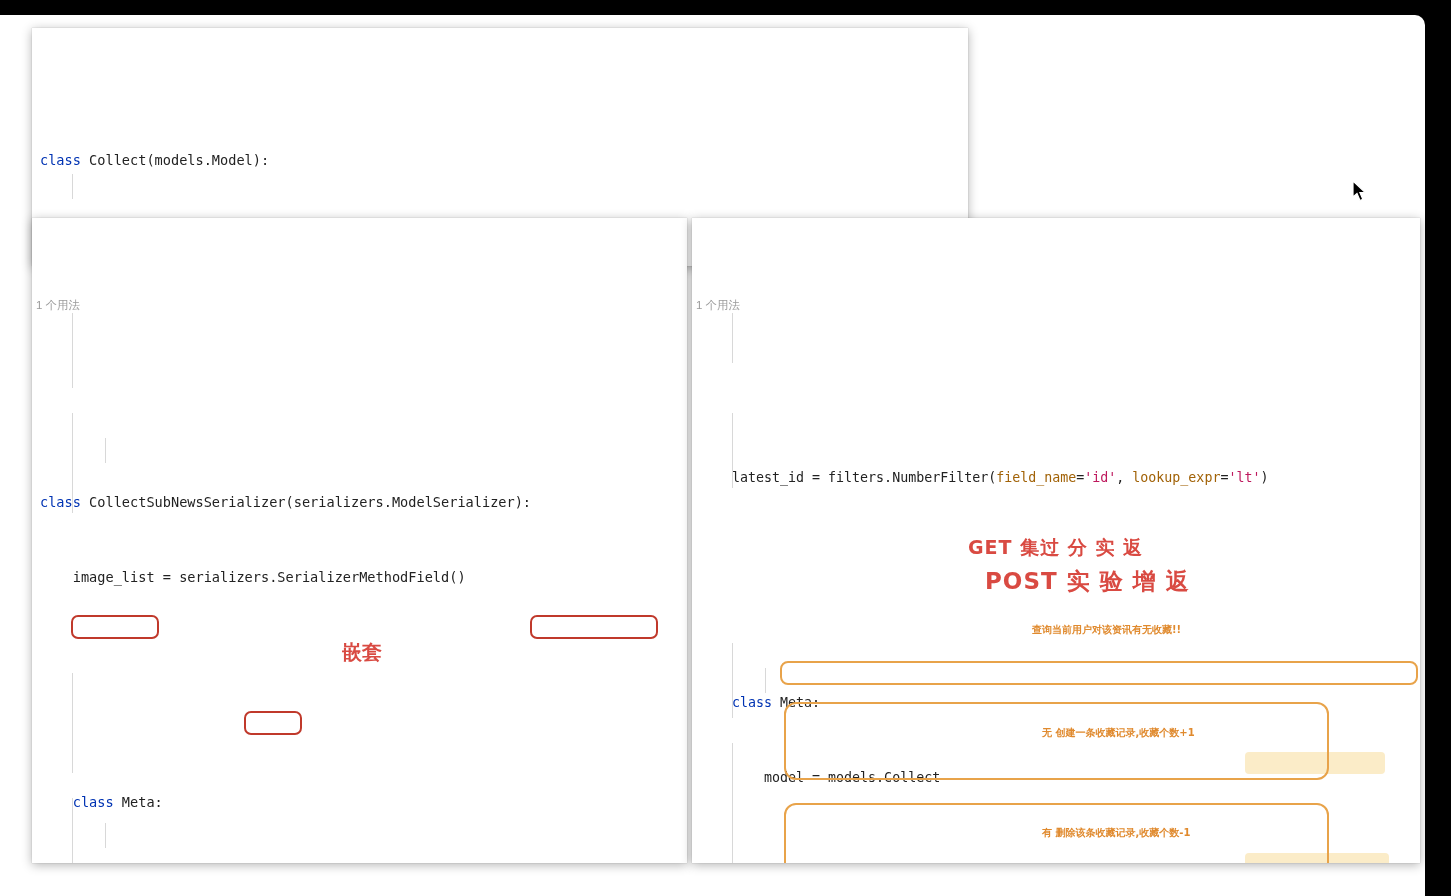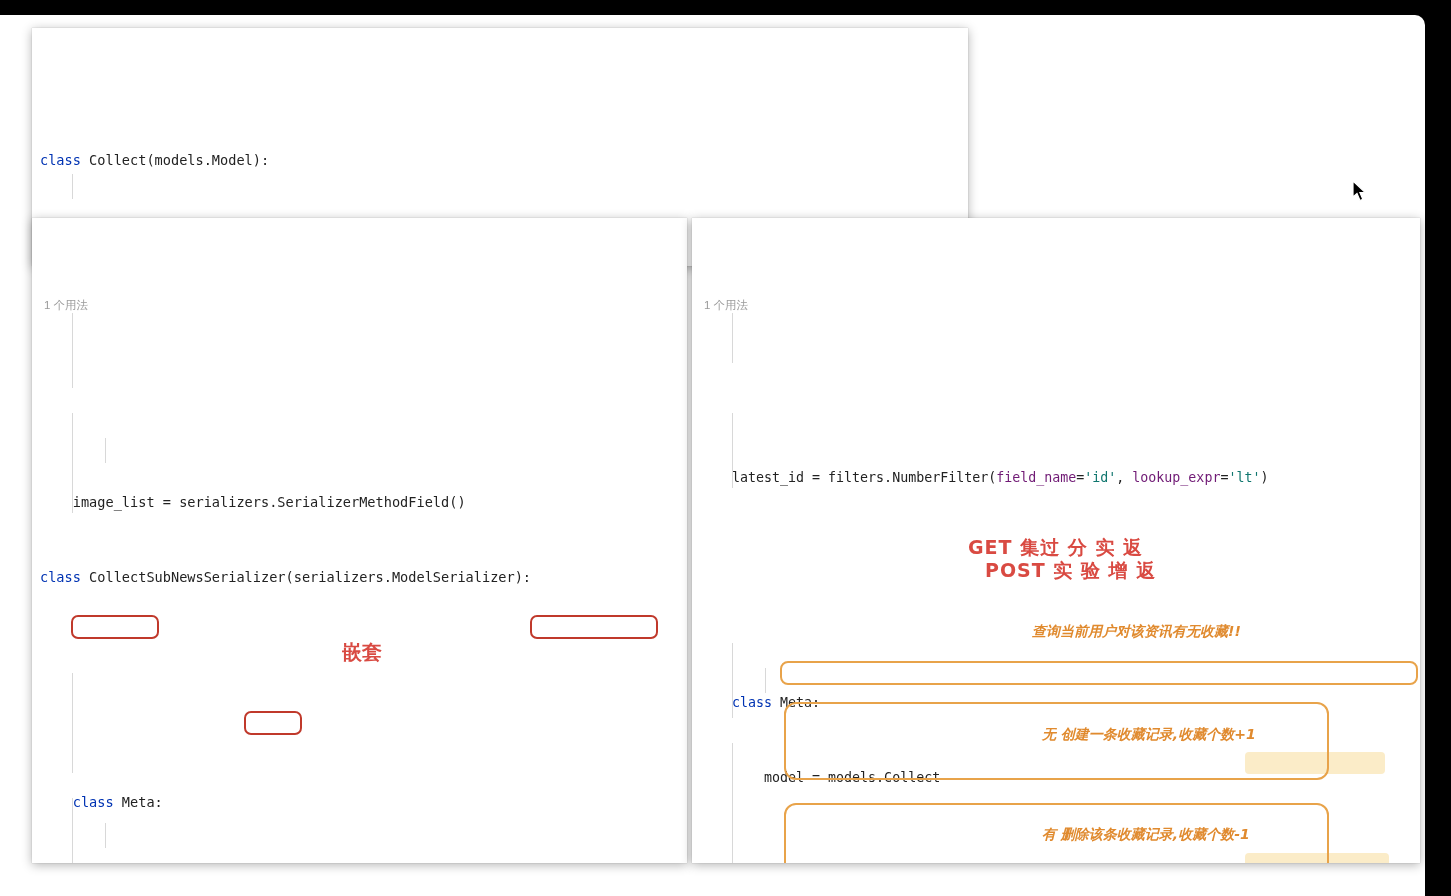--- a/index.html
+++ b/index.html
@@ -40,52 +40,52 @@
     white-space: pre;
     color: #222222;
     padding: 6px 0 0 0;
   }
   #panel-model .code { padding-top: 20px; }
 
   .ln { position: relative; height: 25px; padding-left: 8px; }
 
   
   .kw   { color: #0033b3; }
-  .str  { color: #0f766e; }
-  .kwarg{ color: #701a75; }          
+  .str  { color: #be185d; }
+  .kwarg{ color: #a16207; }          
   .pln  { color: #222222; }
 
   
   .usages {
     font-family: "Liberation Sans", sans-serif;
     font-size: 11.5px;
     color: #9b9b9b;
     height: 20px;
     line-height: 20px;
-    padding-left: 12px;
+    padding-left: 4px;
   }
 
   
   .iguide {
     position: absolute;
     width: 1px;
     background: #d8d8d8;
   }
 
   
   .ann {
     position: absolute;
     font-family: "DejaVu Sans", "Liberation Sans", sans-serif;
     font-weight: bold;
     white-space: pre;
     pointer-events: none;
   }
   .ann-blue { color: #3b7fc4; font-size: 17px; font-style: italic; }
   .ann-red  { color: #d94a42; font-size: 20px; }
-  .ann-orange { color: #e08a2e; font-size: 14px; font-style: italic; }
+  .ann-orange { color: #e08a2e; font-size: 10px; }
 
   
   .box-red {
     position: absolute;
     border: 2px solid #c0392b;
     border-radius: 7px;
     pointer-events: none;
   }
   .box-orange {
     position: absolute;
@@ -125,22 +125,22 @@
 
   <div class="panel" id="panel-left">
     <div class="code" style="padding-top:2px;">
 
       <div class="usages">1 个用法</div>
 
       <div class="iguide" style="left:40px; top:95px;  height:75px;"></div>
       <div class="iguide" style="left:40px; top:195px; height:100px;"></div>
       <div class="iguide" style="left:73px; top:220px; height:25px;"></div>
 
+      <div class="ln"><span class="kw">class</span> <span class="pln">CollectSubNewsSerializer(serializers.ModelSerializer):</span></div>
       <div class="ln"><span class="pln">    image_list = serializers.SerializerMethodField()</span></div>
-      <div class="ln"><span class="kw">class</span> <span class="pln">CollectSubNewsSerializer(serializers.ModelSerializer):</span></div>
       <div class="ln"> </div>
       <div class="ln"> </div>
       <div class="ln"><span class="pln">    </span><span class="kw">class</span> <span class="pln">Meta:</span></div>
       
       
       
       
       
       
       
@@ -227,21 +227,21 @@
     </div>
 
     <div class="hl-orange" style="left:553px; top:534px; width:140px; height:22px; mix-blend-mode:multiply;"></div>
     <div class="hl-orange" style="left:553px; top:635px; width:144px; height:22px; mix-blend-mode:multiply;"></div>
 
     <div class="box-orange" style="left:88px; top:443px; width:638px; height:24px; border-radius:8px;"></div>
     <div class="box-orange" style="left:92px; top:484px; width:545px; height:78px;"></div>
     <div class="box-orange" style="left:92px; top:585px; width:545px; height:78px;"></div>
 
     <div class="ann ann-red" style="left:276px; top:317px; font-size:19px; letter-spacing:1px;">GET 集过 分 实 返</div>
-    <div class="ann ann-red" style="left:293px; top:340px; font-size:19px; letter-spacing:1px;">POST 实 验 增 返</div>
+    <div class="ann ann-red" style="left:293px; top:348px; font-size:23px; letter-spacing:1px;">POST 实 验 增 返</div>
 
     <div class="ann ann-orange" style="left:340px; top:405px;">查询当前用户对该资讯有无收藏!!</div>
     <div class="ann ann-orange" style="left:350px; top:508px;">无 创建一条收藏记录,收藏个数+1</div>
     <div class="ann ann-orange" style="left:350px; top:608px;">有 删除该条收藏记录,收藏个数-1</div>
   </div>
 
   <svg id="cursor" viewBox="0 0 16 22">
     <polygon points="1,1 1,17 5,13.5 8,20.5 10.8,19.3 7.9,12.6 13,12.3" fill="#000000" stroke="#ffffff" stroke-width="1.2"></polygon>
   </svg>
 

